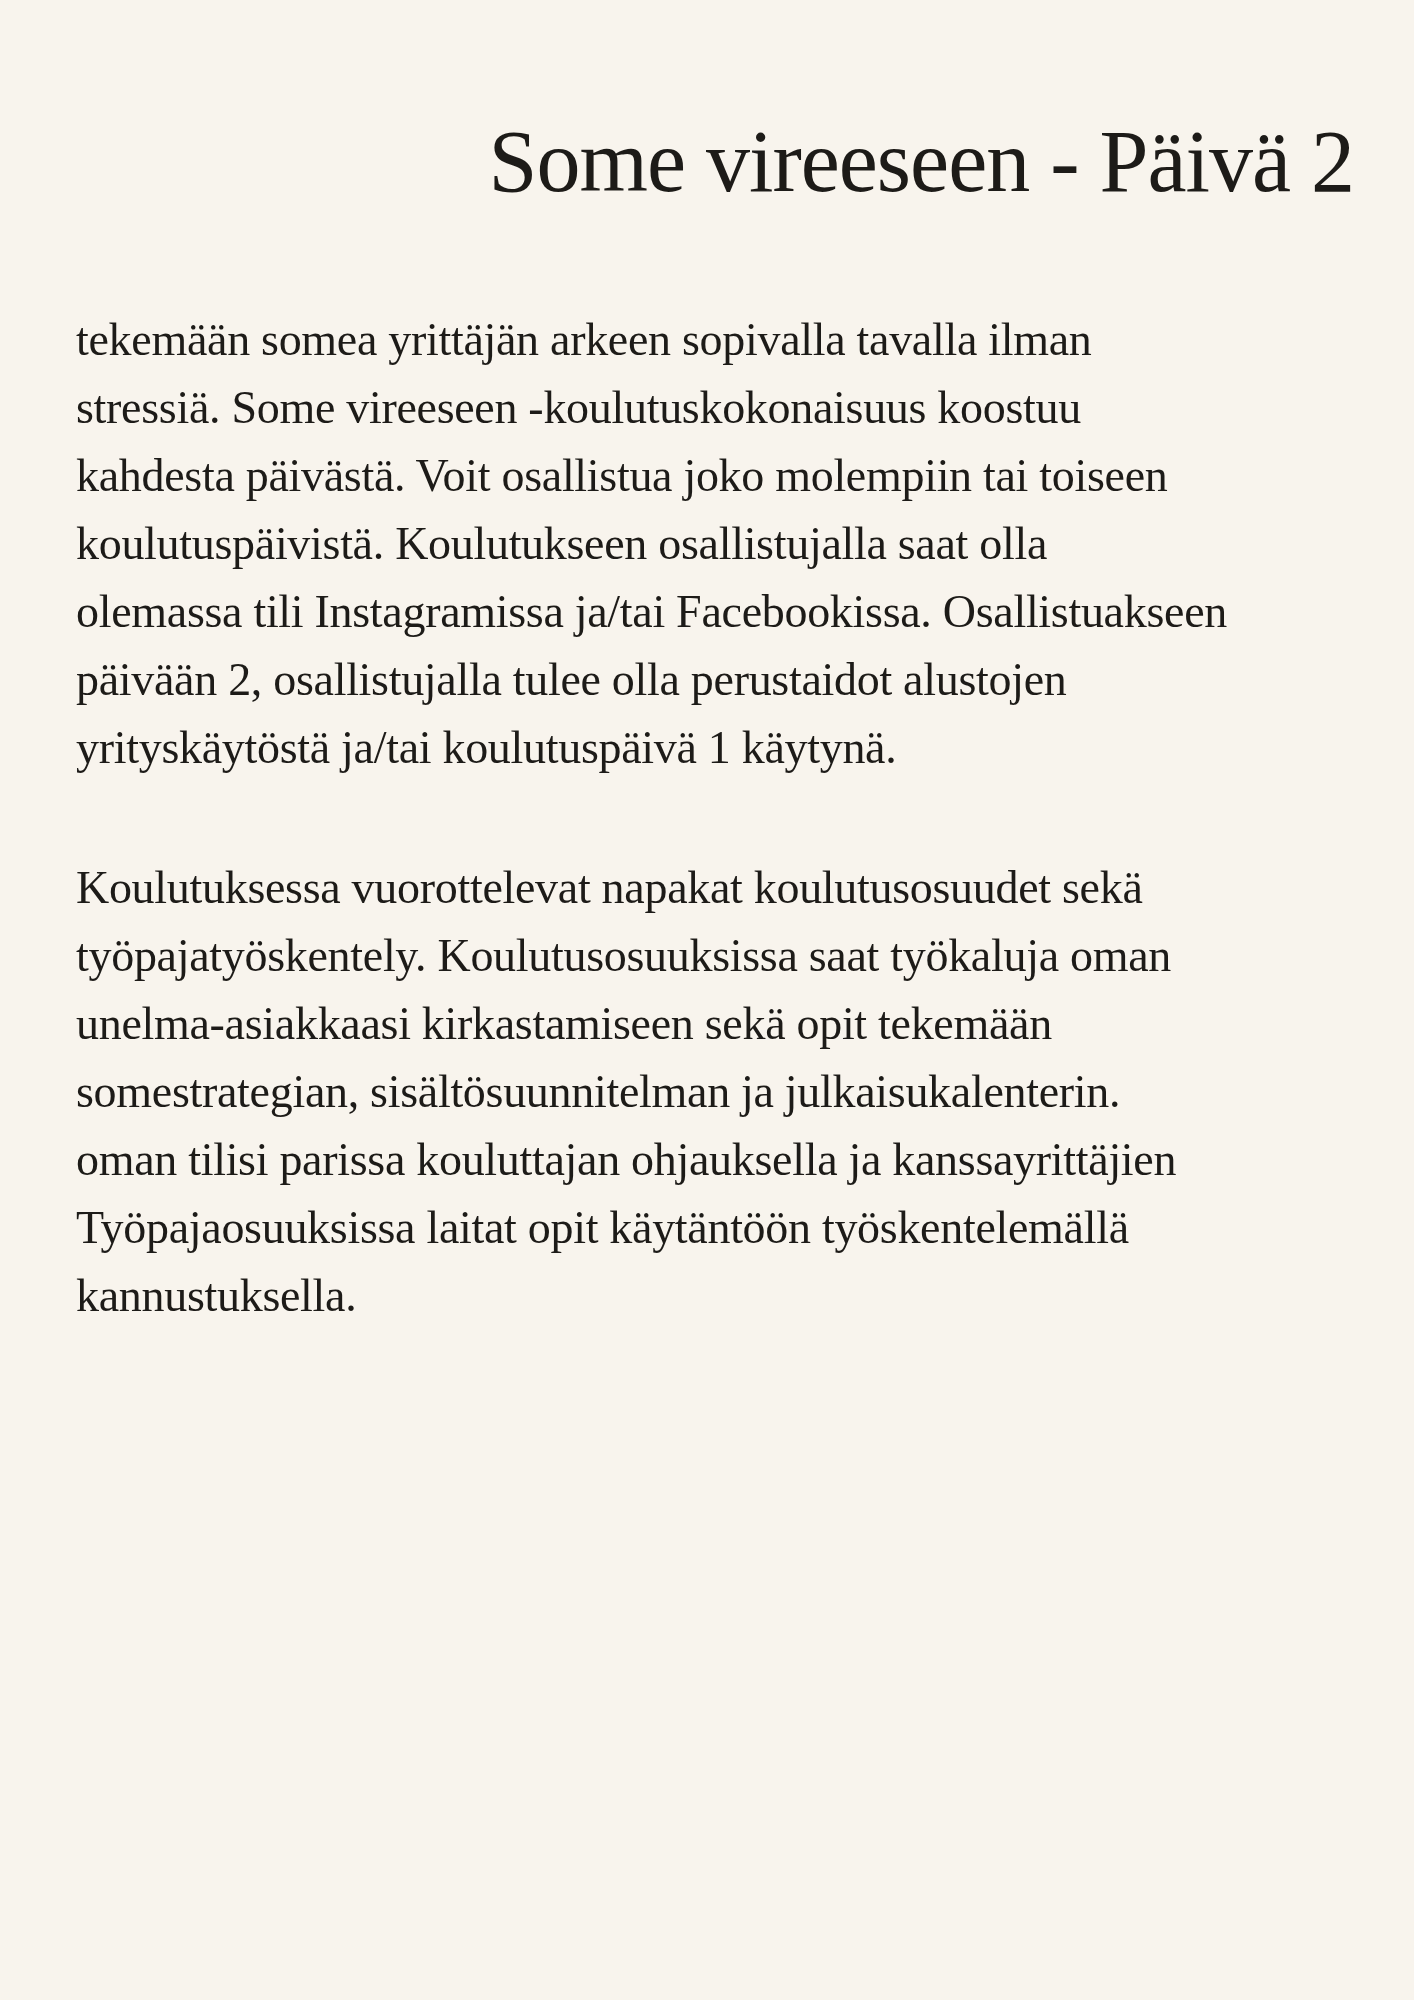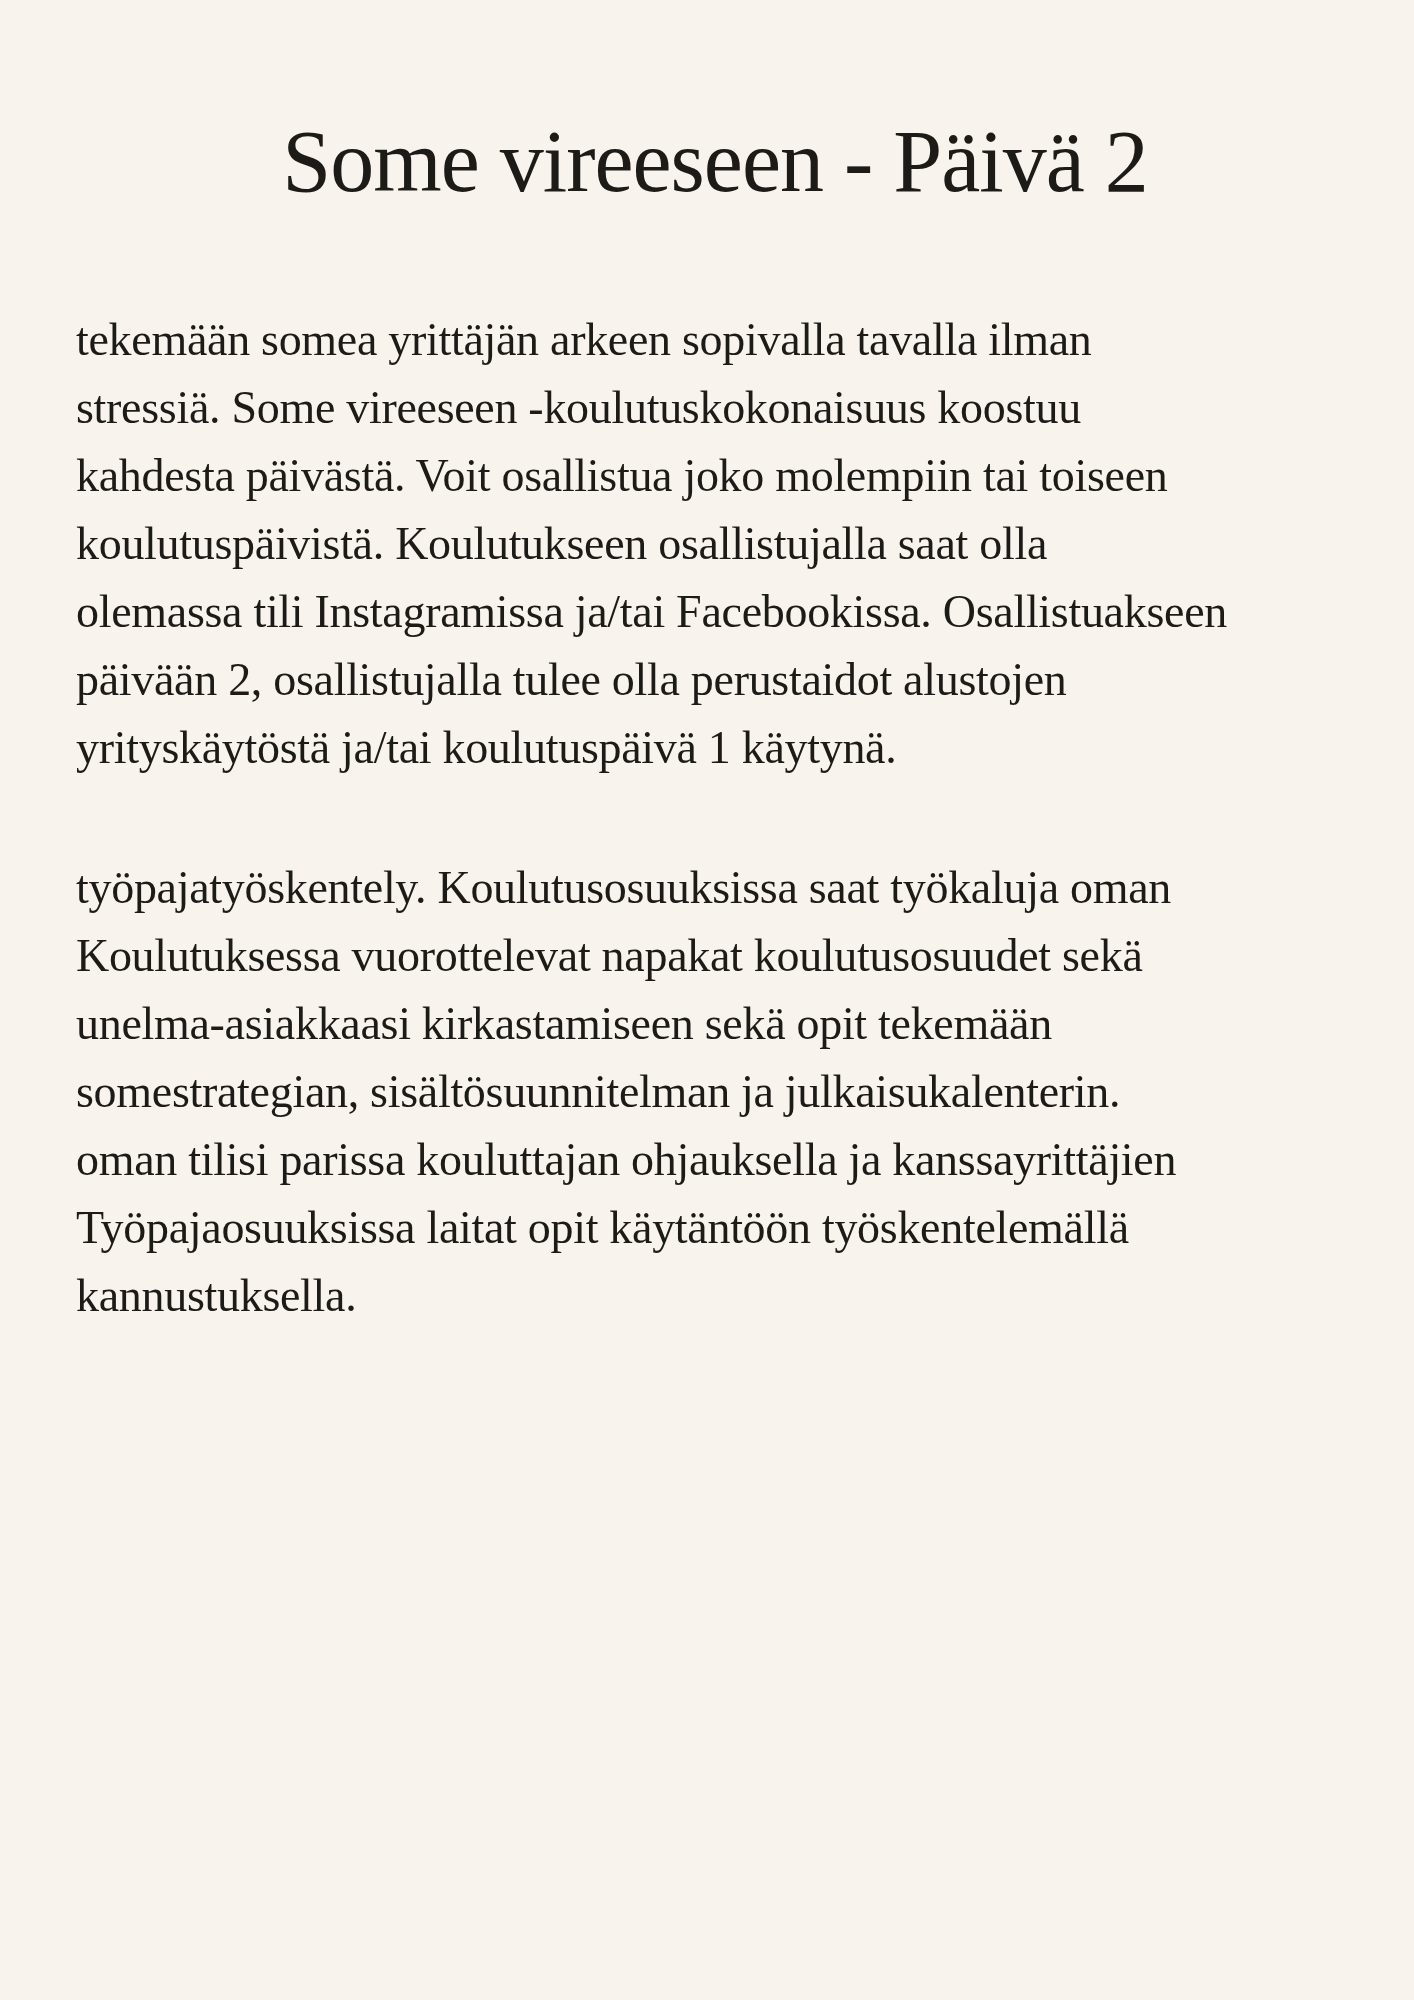--- a/index.html
+++ b/index.html
@@ -17,21 +17,21 @@
     height: 2000px;
     padding: 0 60px 0 76px;
     position: relative;
   }
   .doc-title {
     margin-top: 112px;
     margin-bottom: 94px;
     font-size: 88px;
     line-height: 100px;
     font-weight: normal;
-    text-align: center;
+    text-align: right;
     letter-spacing: -1px;
     white-space: nowrap;
   }
   .paragraph {
     margin-bottom: 72px;
   }
   .line {
     font-size: 46px;
     line-height: 68px;
     letter-spacing: -0.3px;
@@ -53,22 +53,22 @@
     <div class="line">tekemään somea yrittäjän arkeen sopivalla tavalla ilman</div>
     <div class="line">stressiä. Some vireeseen -koulutuskokonaisuus koostuu</div>
     <div class="line">kahdesta päivästä. Voit osallistua joko molempiin tai toiseen</div>
     <div class="line">koulutuspäivistä. Koulutukseen osallistujalla saat olla</div>
     <div class="line">olemassa tili Instagramissa ja/tai Facebookissa. Osallistuakseen</div>
     <div class="line">päivään 2, osallistujalla tulee olla perustaidot alustojen</div>
     <div class="line">yrityskäytöstä ja/tai koulutuspäivä 1 käytynä.</div>
   </div>
 
   <div class="paragraph">
+    <div class="line">Koulutuksessa vuorottelevat napakat koulutusosuudet sekä</div>
     <div class="line">työpajatyöskentely. Koulutusosuuksissa saat työkaluja oman</div>
-    <div class="line">Koulutuksessa vuorottelevat napakat koulutusosuudet sekä</div>
     <div class="line">unelma-asiakkaasi kirkastamiseen sekä opit tekemään</div>
     <div class="line">somestrategian, sisältösuunnitelman ja julkaisukalenterin.</div>
     <div class="line">oman tilisi parissa kouluttajan ohjauksella ja kanssayrittäjien</div>
     <div class="line">Työpajaosuuksissa laitat opit käytäntöön työskentelemällä</div>
     <div class="line">kannustuksella.</div>
   </div>
 
 </div>
 
 </body></html>

